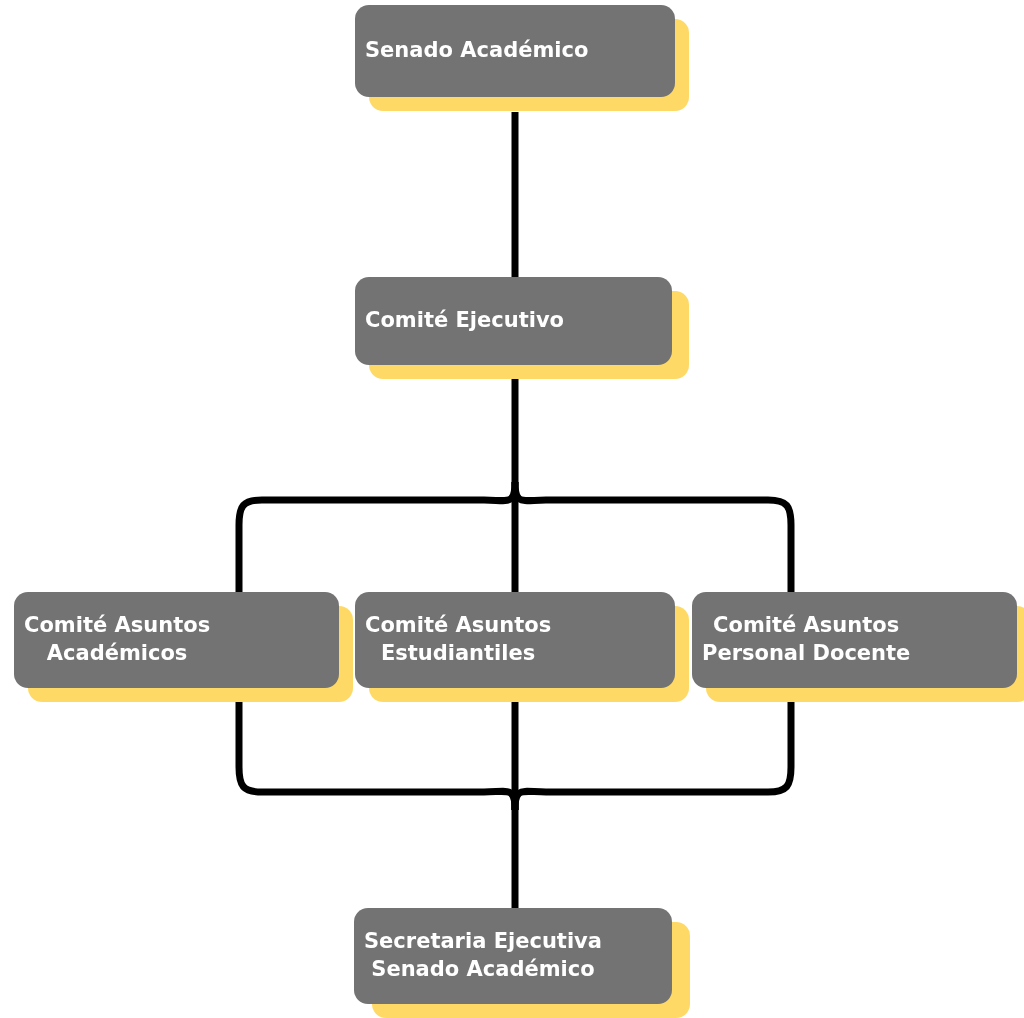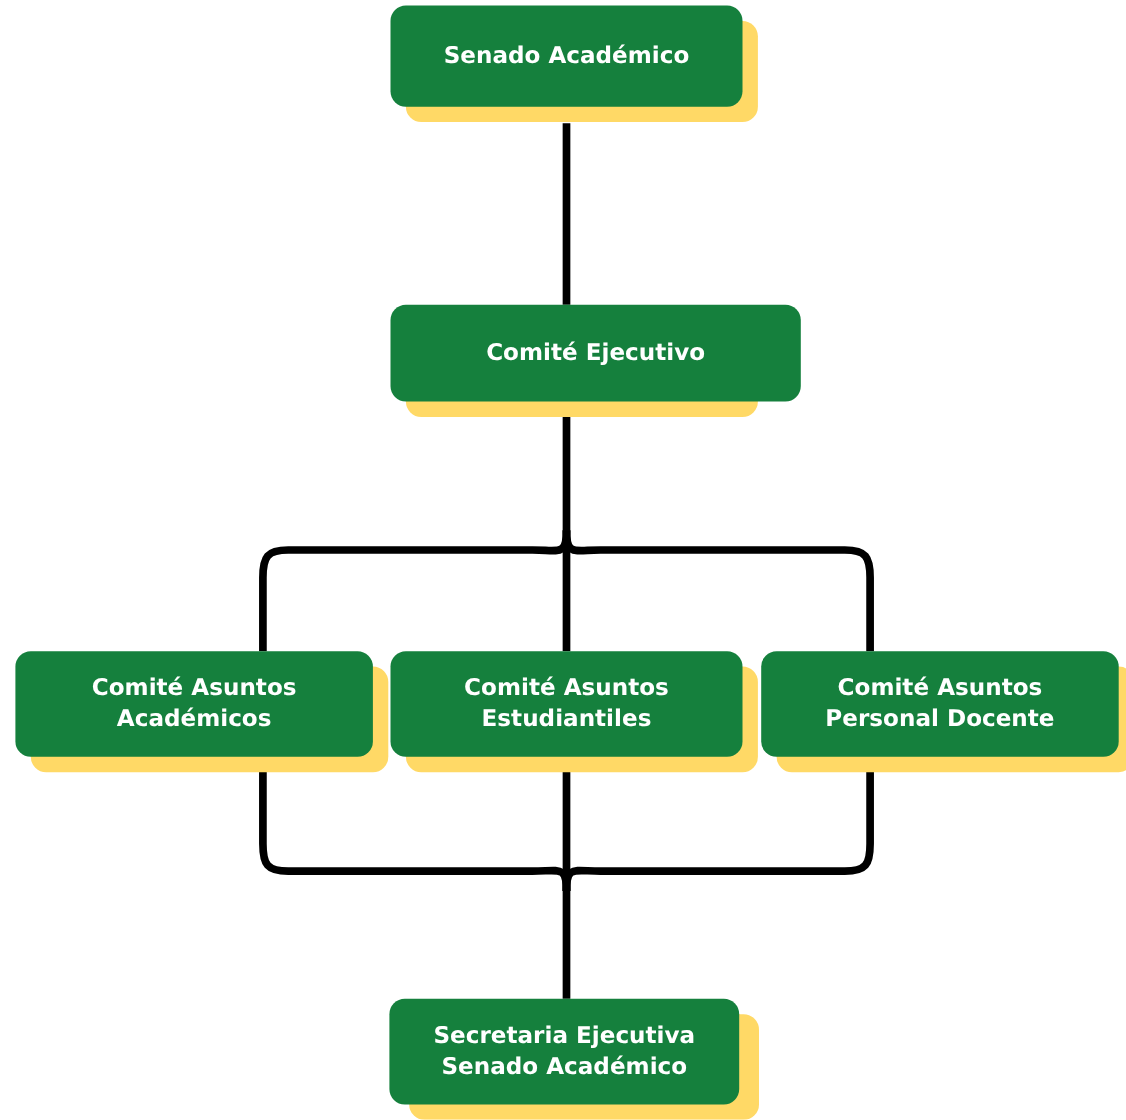--- a/index.html
+++ b/index.html
@@ -22,26 +22,26 @@
     position: absolute;
     left: 0;
     top: 0;
     width: 1024px;
     height: 1018px;
     pointer-events: none;
   }
   .node {
     position: absolute;
     box-sizing: border-box;
-    background: #15803d;
+    background: #737373;
     color: #ffffff;
     border-radius: 14px;
     display: flex;
     align-items: center;
-    justify-content: center;
+    justify-content: flex-start;
     text-align: center;
     font-weight: bold;
     font-size: 21px;
     line-height: 1.32;
     padding: 6px 10px;
     z-index: 3;
   }
   .shadow {
     position: absolute;
     background: #ffd966;
@@ -85,21 +85,21 @@
   <div class="shadow" style="left:369px; top:291px; width:320px; height:88px;"></div>
   <div class="shadow" style="left:28px; top:606px; width:325px; height:96px;"></div>
   <div class="shadow" style="left:369px; top:606px; width:320px; height:96px;"></div>
   <div class="shadow" style="left:706px; top:606px; width:325px; height:96px;"></div>
   <div class="shadow" style="left:372px; top:922px; width:318px; height:96px;"></div>
 
   <div class="node" style="left:355px; top:5px; width:320px; height:92px;">
     <span class="node-label">Senado Académico</span>
   </div>
 
-  <div class="node" style="left:355px; top:277px; width:373px; height:88px;">
+  <div class="node" style="left:355px; top:277px; width:317px; height:88px;">
     <span class="node-label">Comité Ejecutivo</span>
   </div>
 
   <div class="node" style="left:14px; top:592px; width:325px; height:96px;">
     <span class="node-label">Comité Asuntos
 Académicos</span>
   </div>
 
   <div class="node" style="left:355px; top:592px; width:320px; height:96px;">
     <span class="node-label">Comité Asuntos

